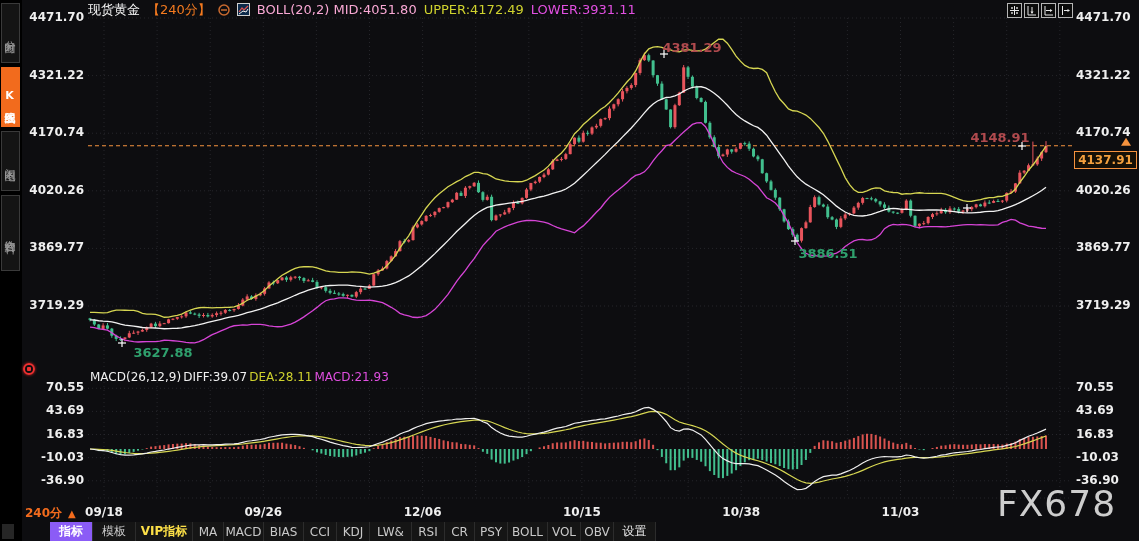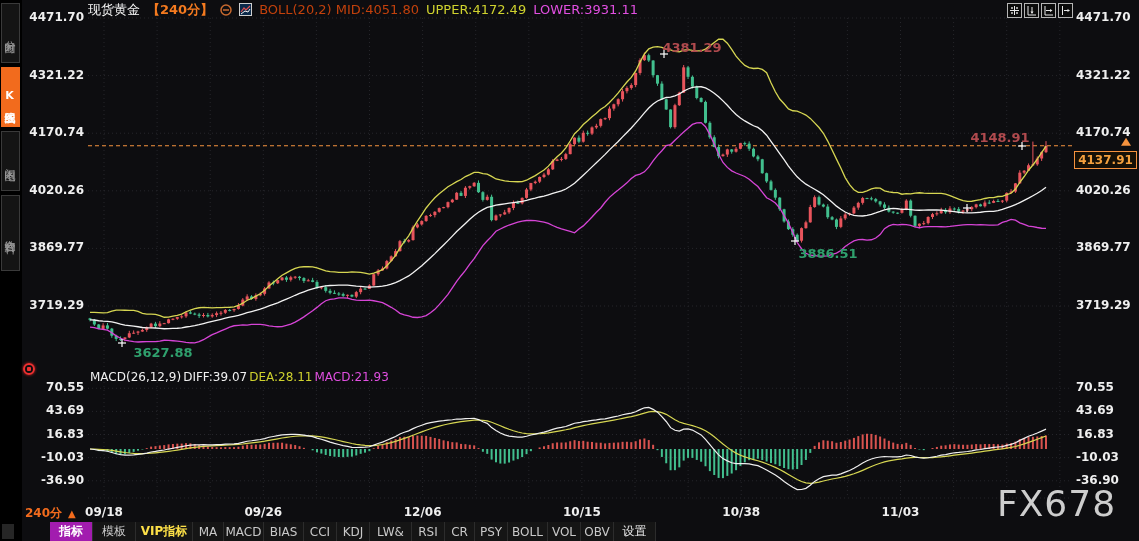--- a/index.html
+++ b/index.html
@@ -10,22 +10,22 @@
   }
   #chart-svg{position:absolute;left:0;top:0;z-index:1;}
   .lbl{position:absolute;z-index:2;white-space:nowrap;}
   .ylab{width:58px;text-align:right;font-size:12px;font-weight:700;color:#efefef;}
   .ylab.right{text-align:left;}
   .xlab{width:56px;text-align:center;font-size:12px;font-weight:700;color:#efefef;top:505px;}
   .anno{font-size:13px;font-weight:700;transform:translate(-50%,-50%);}
   
   .hdr{position:absolute;left:88px;top:1px;height:17px;z-index:3;display:flex;align-items:center;gap:7px;font-size:13px;white-space:nowrap;}
   .hdr .sym{color:#f5f5f5;font-weight:400;}
-  .hdr .per{color:#f47a1f;font-weight:700;}
-  .hdr .boll{color:#c2410c;}
+  .hdr .per{color:#f47a1f;font-weight:400;}
+  .hdr .boll{color:#f9a8d4;}
   .hdr .upper{color:#cfd22e;}
   .hdr .lower{color:#e14fe1;}
   .minus-circ{width:12px;height:12px;display:inline-block;}
   .mini-chart{width:13px;height:13px;display:inline-block;}
   
   .sidebar{position:absolute;left:0;top:0;width:22px;height:541px;background:#000;z-index:5;}
   .side-tab{
     position:absolute;left:1px;width:19px;box-sizing:border-box;
     writing-mode:vertical-rl;text-orientation:upright;
     font-size:11px;line-height:19px;letter-spacing:1px;text-align:center;
@@ -42,21 +42,21 @@
   .mhdr .dea{color:#cfd22e;}
   .mhdr .mac{color:#e14fe1;}
   
   .pbox{position:absolute;left:1074px;top:151px;width:61px;height:16px;border:1px solid #f5923e;background:#161006;color:#f5a13e;font-size:12px;font-weight:700;display:flex;align-items:center;justify-content:center;z-index:4;}
   
   .period{position:absolute;left:25px;top:505px;font-size:12px;font-weight:700;color:#f26b1d;z-index:4;cursor:pointer;}
   .period .arr{margin-left:6px;font-size:10px;}
   .tbar{position:absolute;left:50px;top:522px;height:19px;display:flex;z-index:4;background:#060606;}
   .tbtn{box-sizing:border-box;height:19px;display:flex;align-items:center;justify-content:center;
     font-size:12px;color:#c9c9c9;background:#151515;border-right:1px solid #2c2c2c;cursor:pointer;white-space:nowrap;}
-  .tbtn.selected{background:#a21caf;color:#fff;font-weight:700;}
+  .tbtn.selected{background:#8b5cf6;color:#fff;font-weight:700;}
   .tbtn.vip{color:#fde047;font-weight:700;}
   .tbtn.bright{color:#ececec;}
   .corner{position:absolute;left:2px;top:524px;width:12px;height:15px;background:#262626;z-index:6;}
   .wm{position:absolute;left:997px;top:483px;font-size:36px;font-weight:400;color:#cdcdcd;letter-spacing:1px;z-index:3;}
 </style>
 </head>
 <body>
 
 <svg id="chart-svg" width="1139" height="541">
     <line x1="104" y1="18" x2="104" y2="498" stroke="#26262b" stroke-dasharray="1,3"></line>

